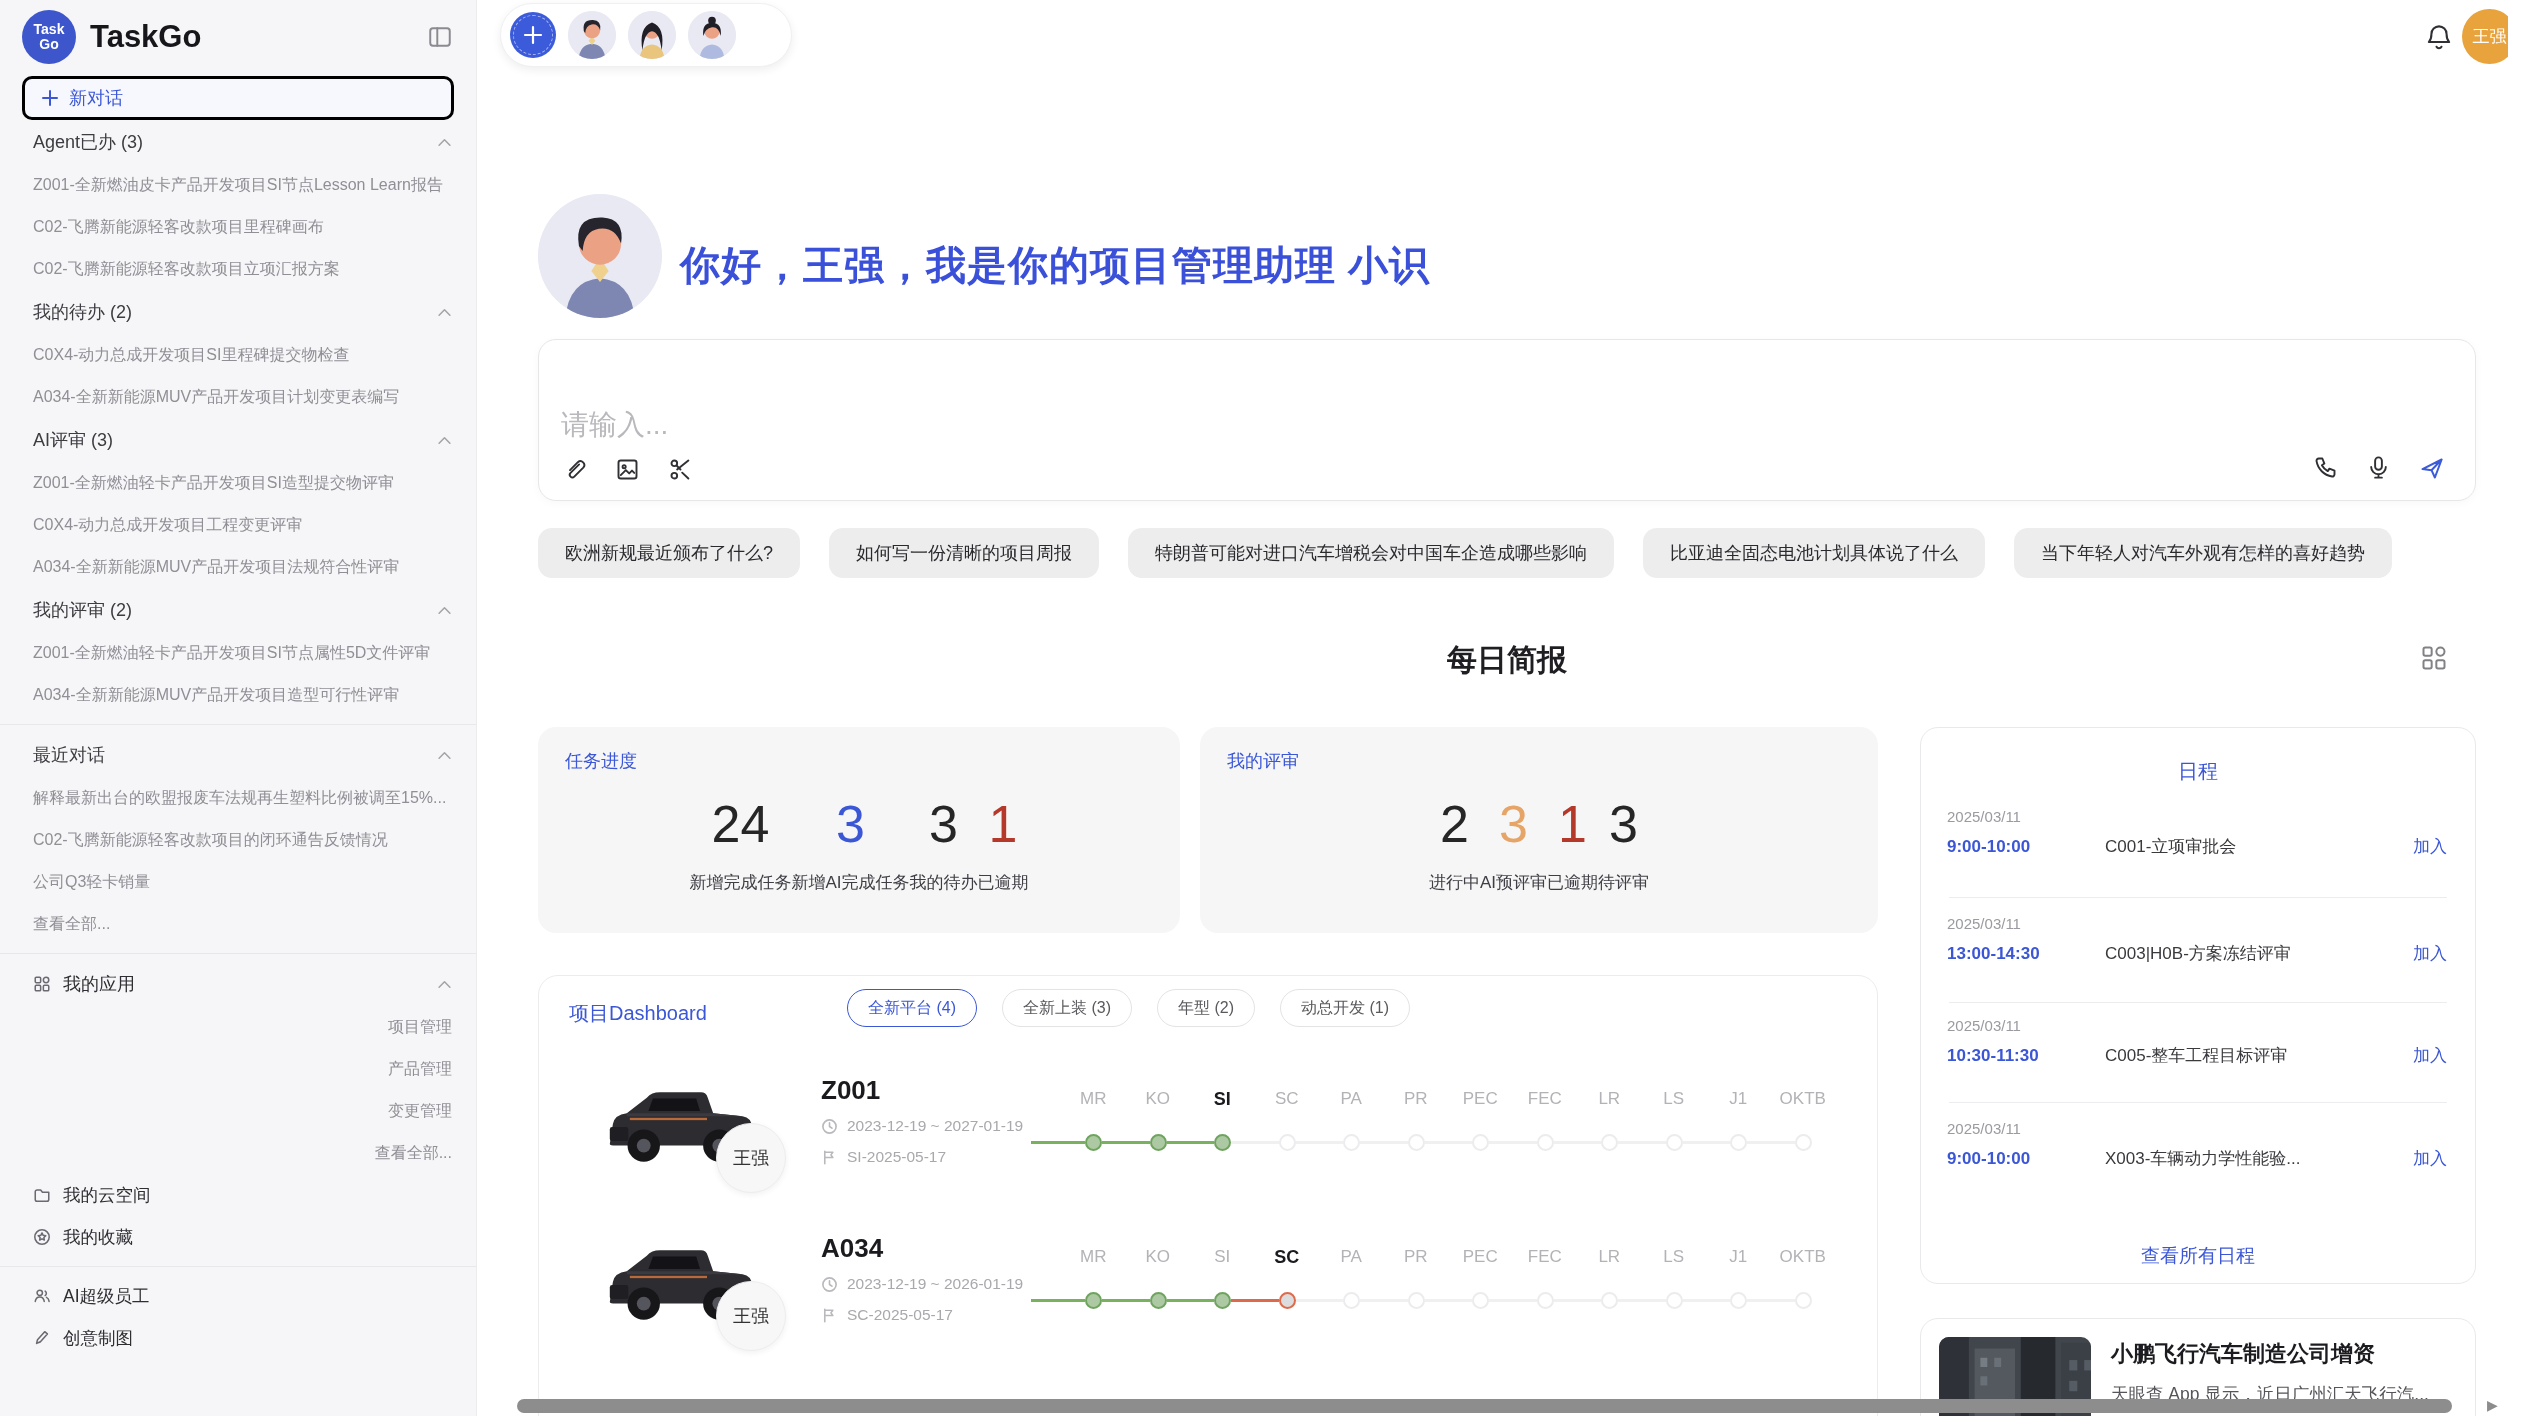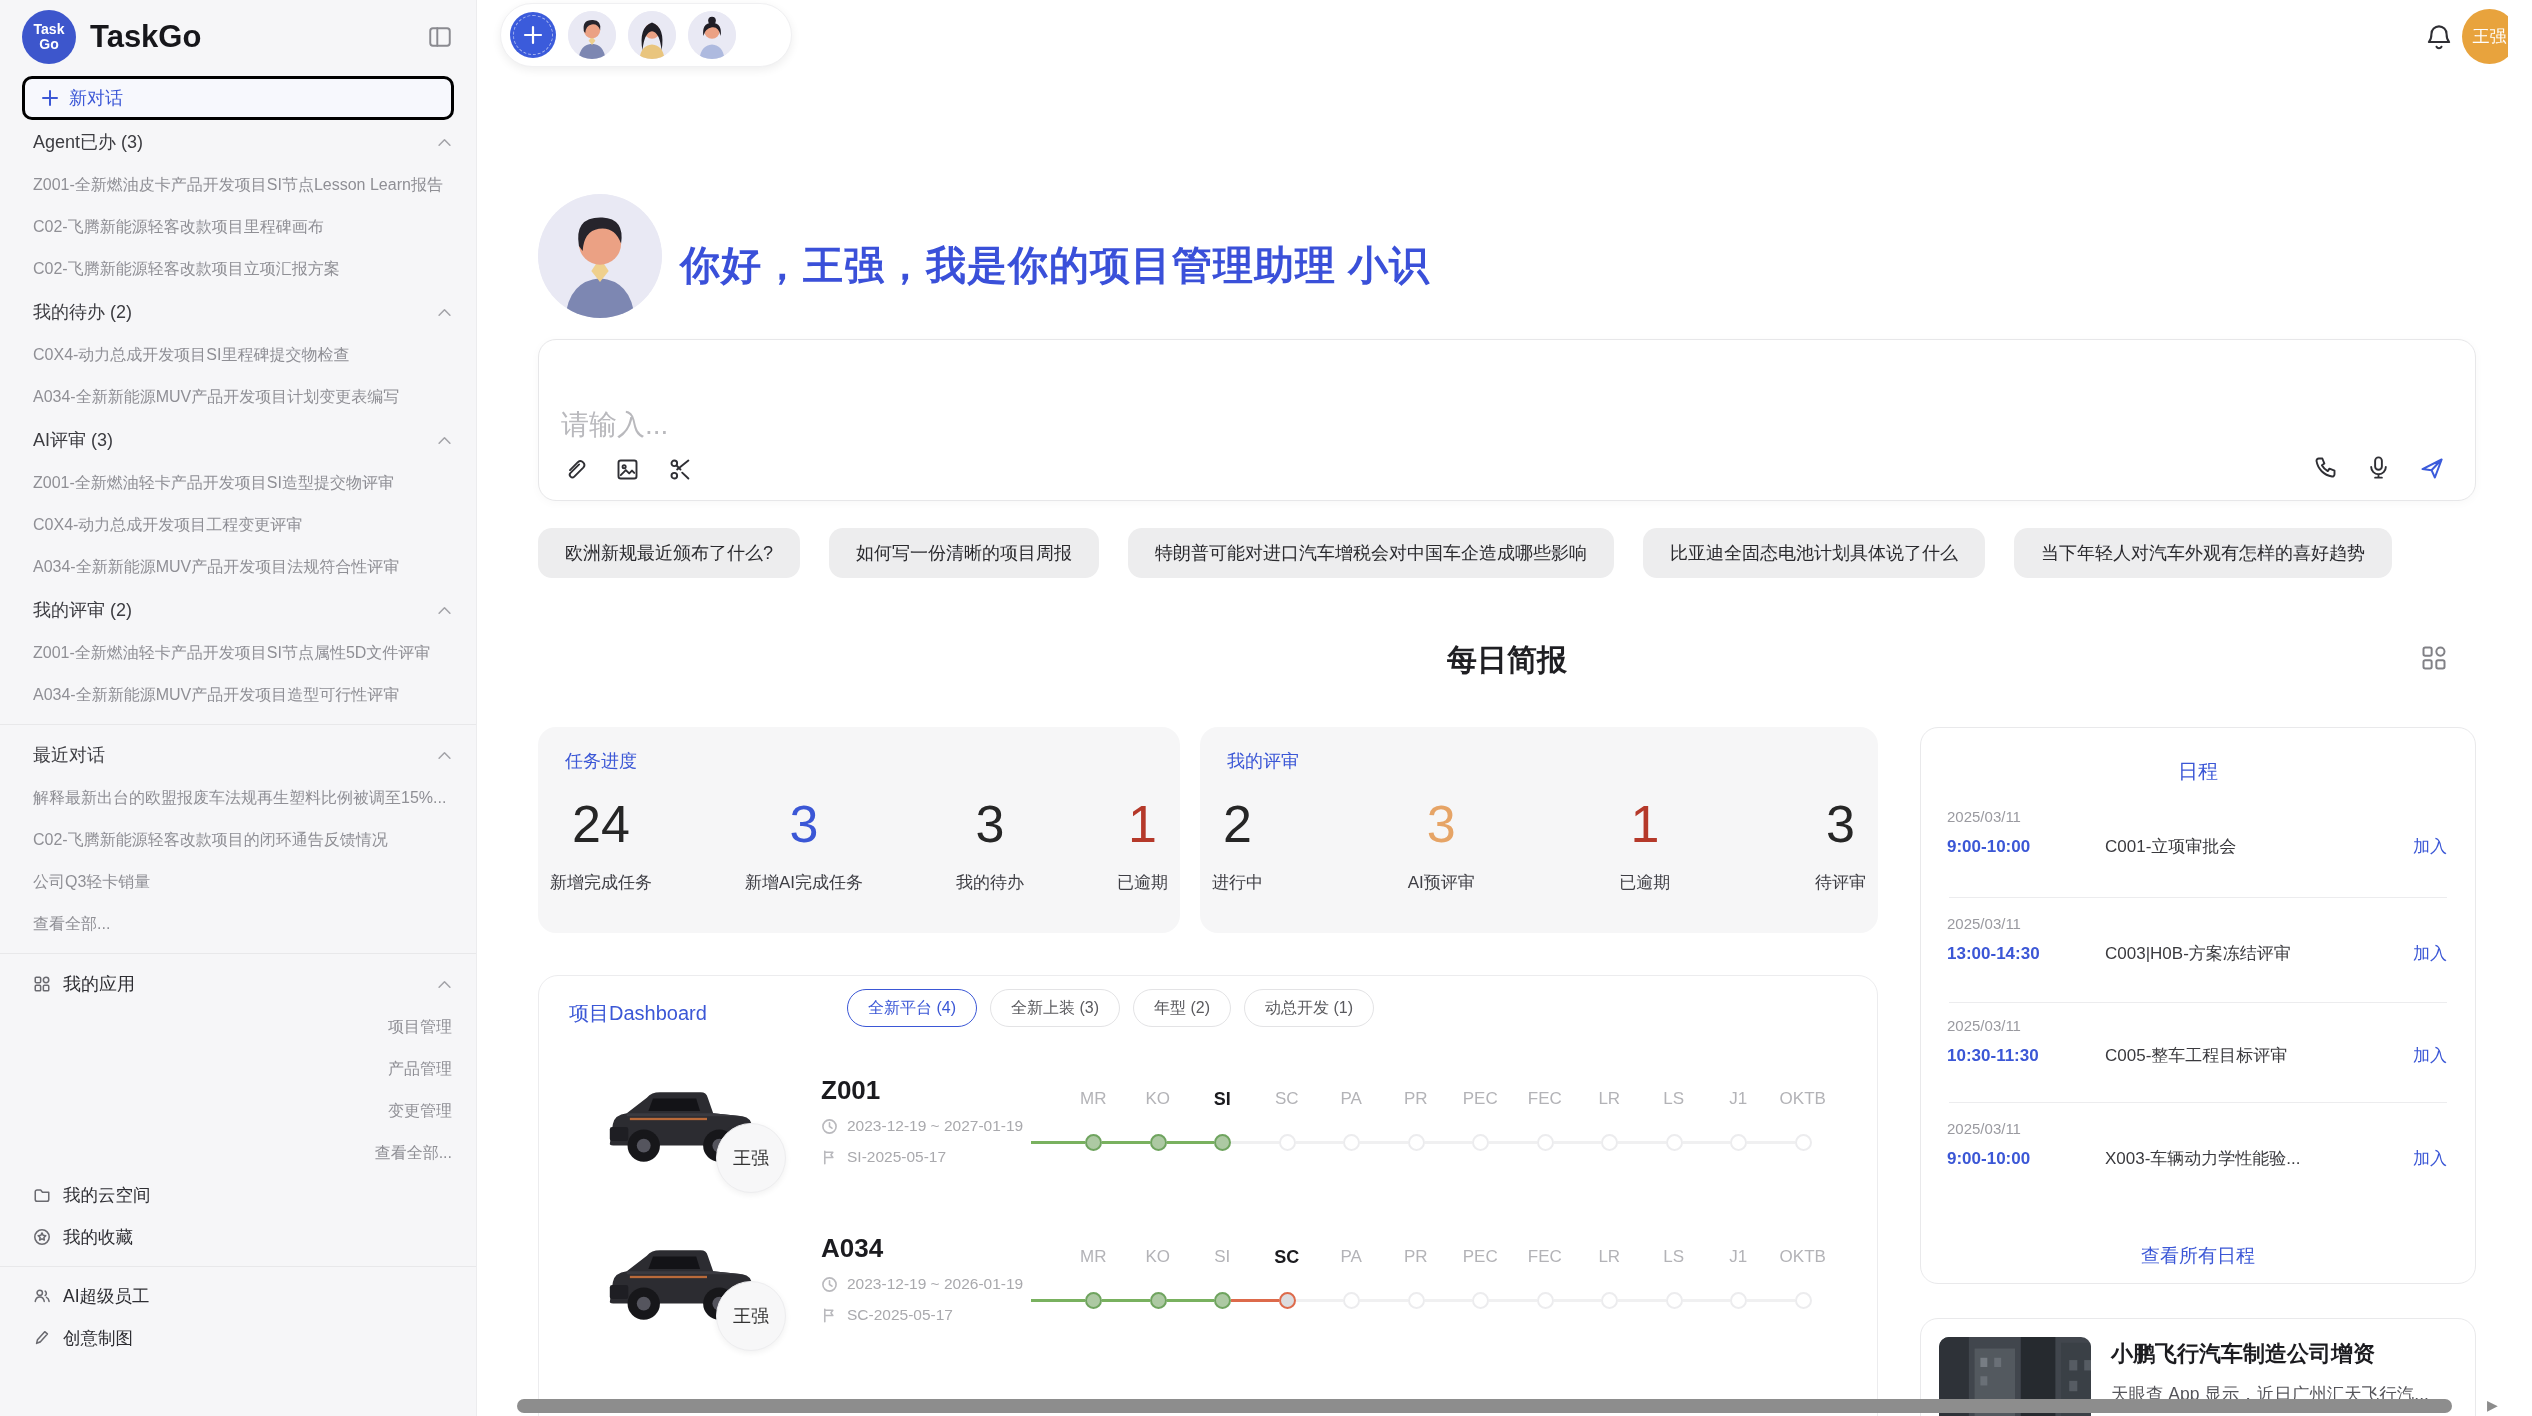--- a/index.html
+++ b/index.html
@@ -53,41 +53,41 @@
   .chip { height:50px; background:#ededee; border-radius:14px; display:flex; align-items:center; padding:0 27px; font-size:18px; color:#2a2a2e; white-space:nowrap; cursor:pointer; }
 
   
   .brief-title { position:absolute; left:538px; top:640px; width:1938px; text-align:center; font-size:30px; font-weight:700; color:#1f1f23; }
   .brief-grid-icon { position:absolute; left:2420px; top:644px; width:28px; height:28px; cursor:pointer; }
 
   .stat-card { position:absolute; top:727px; height:206px; background:#f6f6f7; border-radius:18px; }
   .stat-card.c1 { left:538px; width:642px; }
   .stat-card.c2 { left:1200px; width:678px; }
   .stat-title { position:absolute; left:27px; top:22px; font-size:18px; color:#3b57d6; }
-  .stat-row { position:absolute; left:0; right:0; top:58px; bottom:14px; display:flex; justify-content:space-between; padding:0 12px; }
+  .stat-row { position:absolute; left:0; right:0; top:58px; bottom:14px; display:flex; justify-content:center; padding:0 12px; }
   .stat { display:flex; flex-direction:column; align-items:center; }
   .stat-value { font-size:52px; font-weight:500; line-height:62px; margin-top:8px; color:#262626; }
   .stat-label { font-size:17px; color:#3e3e44; margin-top:16px; }
 
   
   .sched-card { position:absolute; left:1920px; top:727px; width:556px; height:557px; background:#fff; border:1px solid #e9e9eb; border-radius:18px; }
   .sched-title { position:absolute; left:0; right:0; top:30px; text-align:center; font-size:20px; color:#3b57d6; }
   .s-entry { position:absolute; left:26px; right:28px; }
   .s-date { font-size:15px; color:#9a9aa0; }
   .s-line { display:flex; align-items:center; margin-top:10px; }
   .s-time { width:158px; font-size:17px; color:#3b57d6; font-weight:600; }
   .s-title { flex:1; font-size:17px; color:#3a3a3e; white-space:nowrap; overflow:hidden; }
   .s-join { font-size:17px; color:#3b57d6; cursor:pointer; }
   .s-div { position:absolute; left:28px; right:28px; height:1px; background:#ececee; }
   .sched-footer { position:absolute; left:0; right:0; top:515px; text-align:center; font-size:19px; color:#3b57d6; cursor:pointer; }
 
   
   .dash-card { position:absolute; left:538px; top:975px; width:1340px; height:600px; background:#fff; border:1px solid #ececee; border-radius:20px; }
   .dash-title { position:absolute; left:30px; top:24px; font-size:20px; color:#3b57d6; }
-  .dash-tabs { position:absolute; left:308px; top:13px; display:flex; gap:13px; }
+  .dash-tabs { position:absolute; left:308px; top:13px; display:flex; gap:25px; }
   .tab { height:38px; border:1px solid #e3e3e5; border-radius:19px; background:#fff; display:flex; align-items:center; padding:0 20px; font-size:16px; color:#5a5a5e; cursor:pointer; white-space:nowrap; }
   .tab[data-active="true"] { border-color:#3b57d6; color:#3b57d6; }
 
   .proj { position:absolute; left:0; width:100%; height:158px; }
   .proj.r1 { top:91px; } .proj.r2 { top:249px; }
   .truck { position:absolute; left:60px; top:0; width:162px; height:114px; }
   .truck svg { width:100%; height:100%; }
   .owner-badge { position:absolute; left:177px; top:56px; width:70px; height:70px; border-radius:50%; background:#f7f7f8; border:1px solid #ededef; box-shadow:0 2px 6px rgba(0,0,0,.06); display:flex; align-items:center; justify-content:center; font-size:18px; color:#333; }
   .p-code { position:absolute; left:282px; top:8px; font-size:26px; font-weight:700; color:#1b1b1f; }
   .p-meta { position:absolute; left:282px; display:flex; align-items:center; gap:9px; font-size:15.5px; color:#a9a9ad; }

